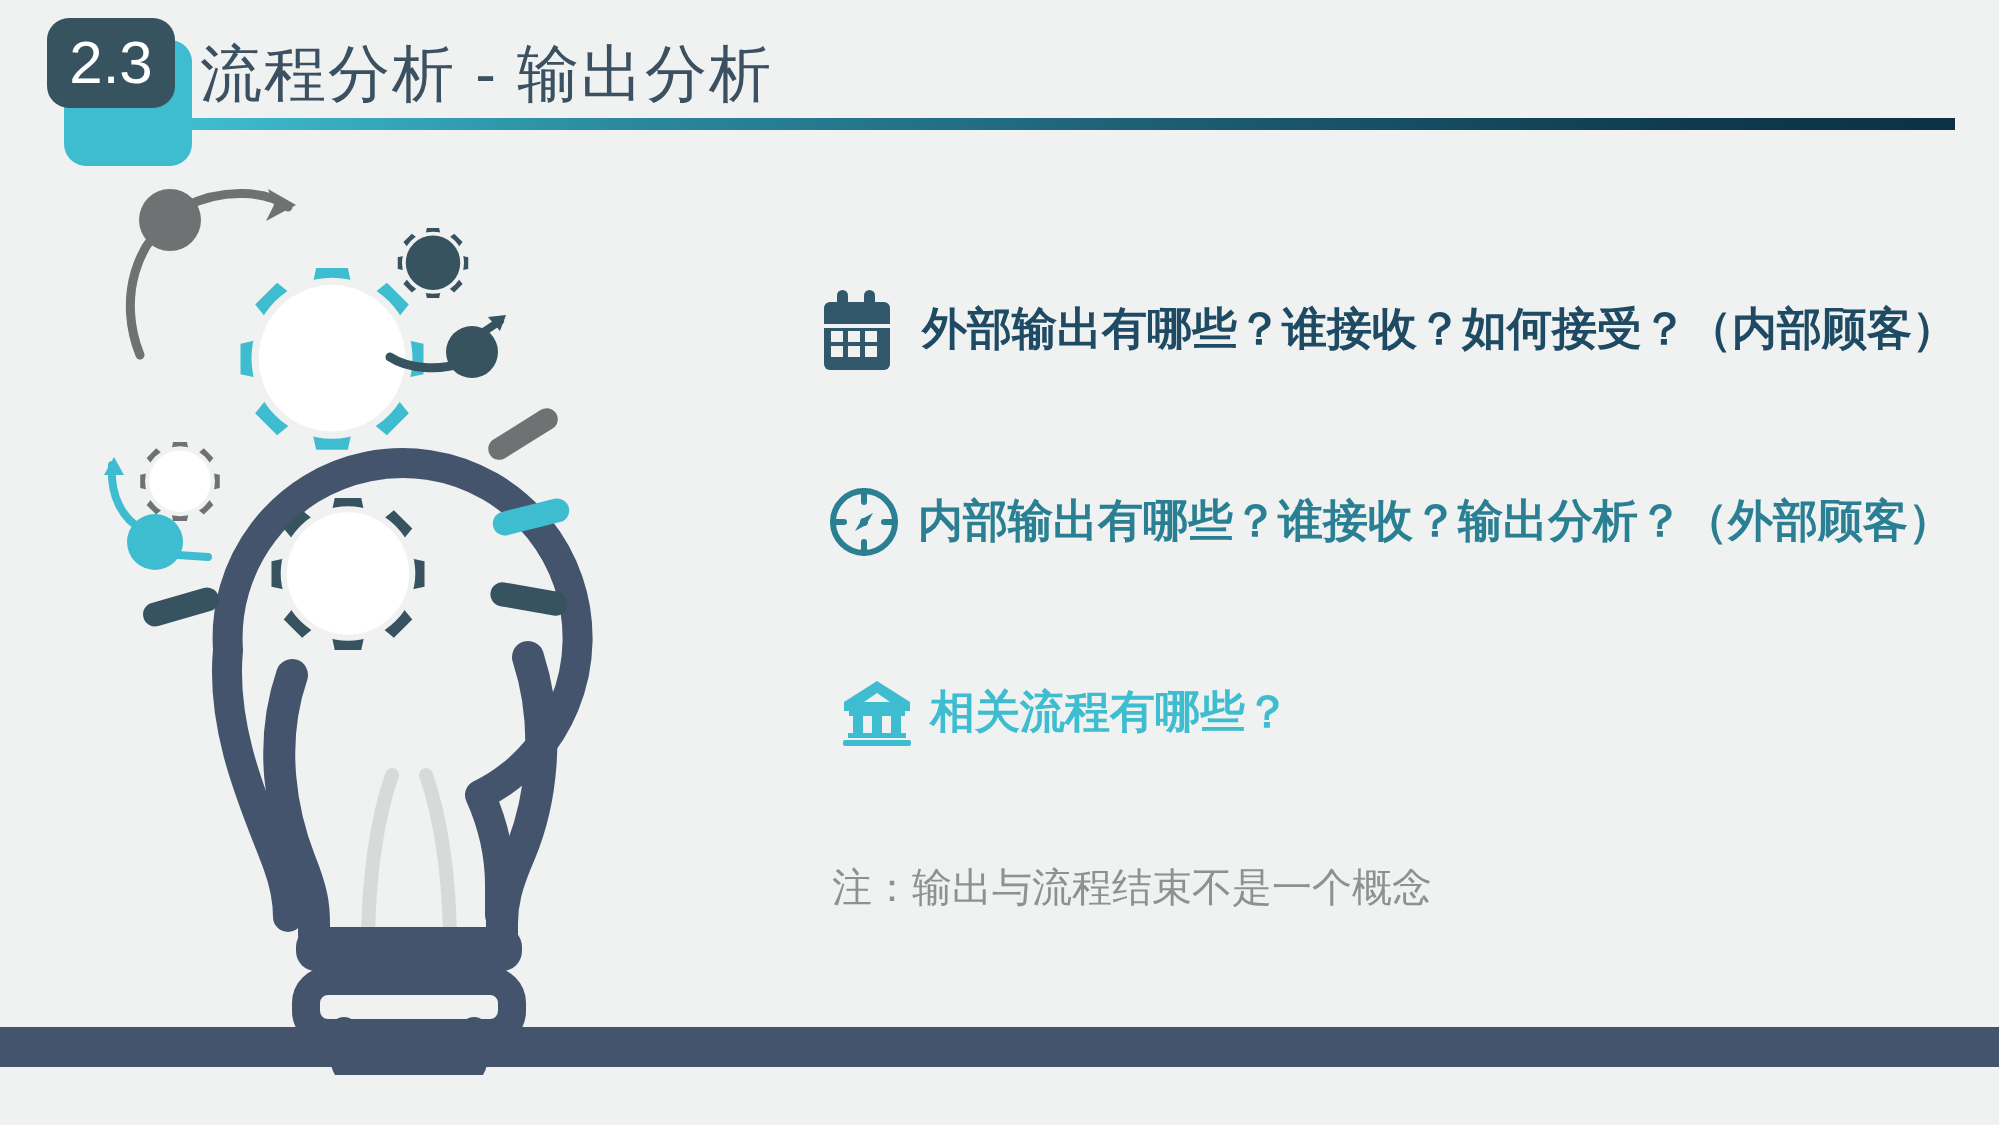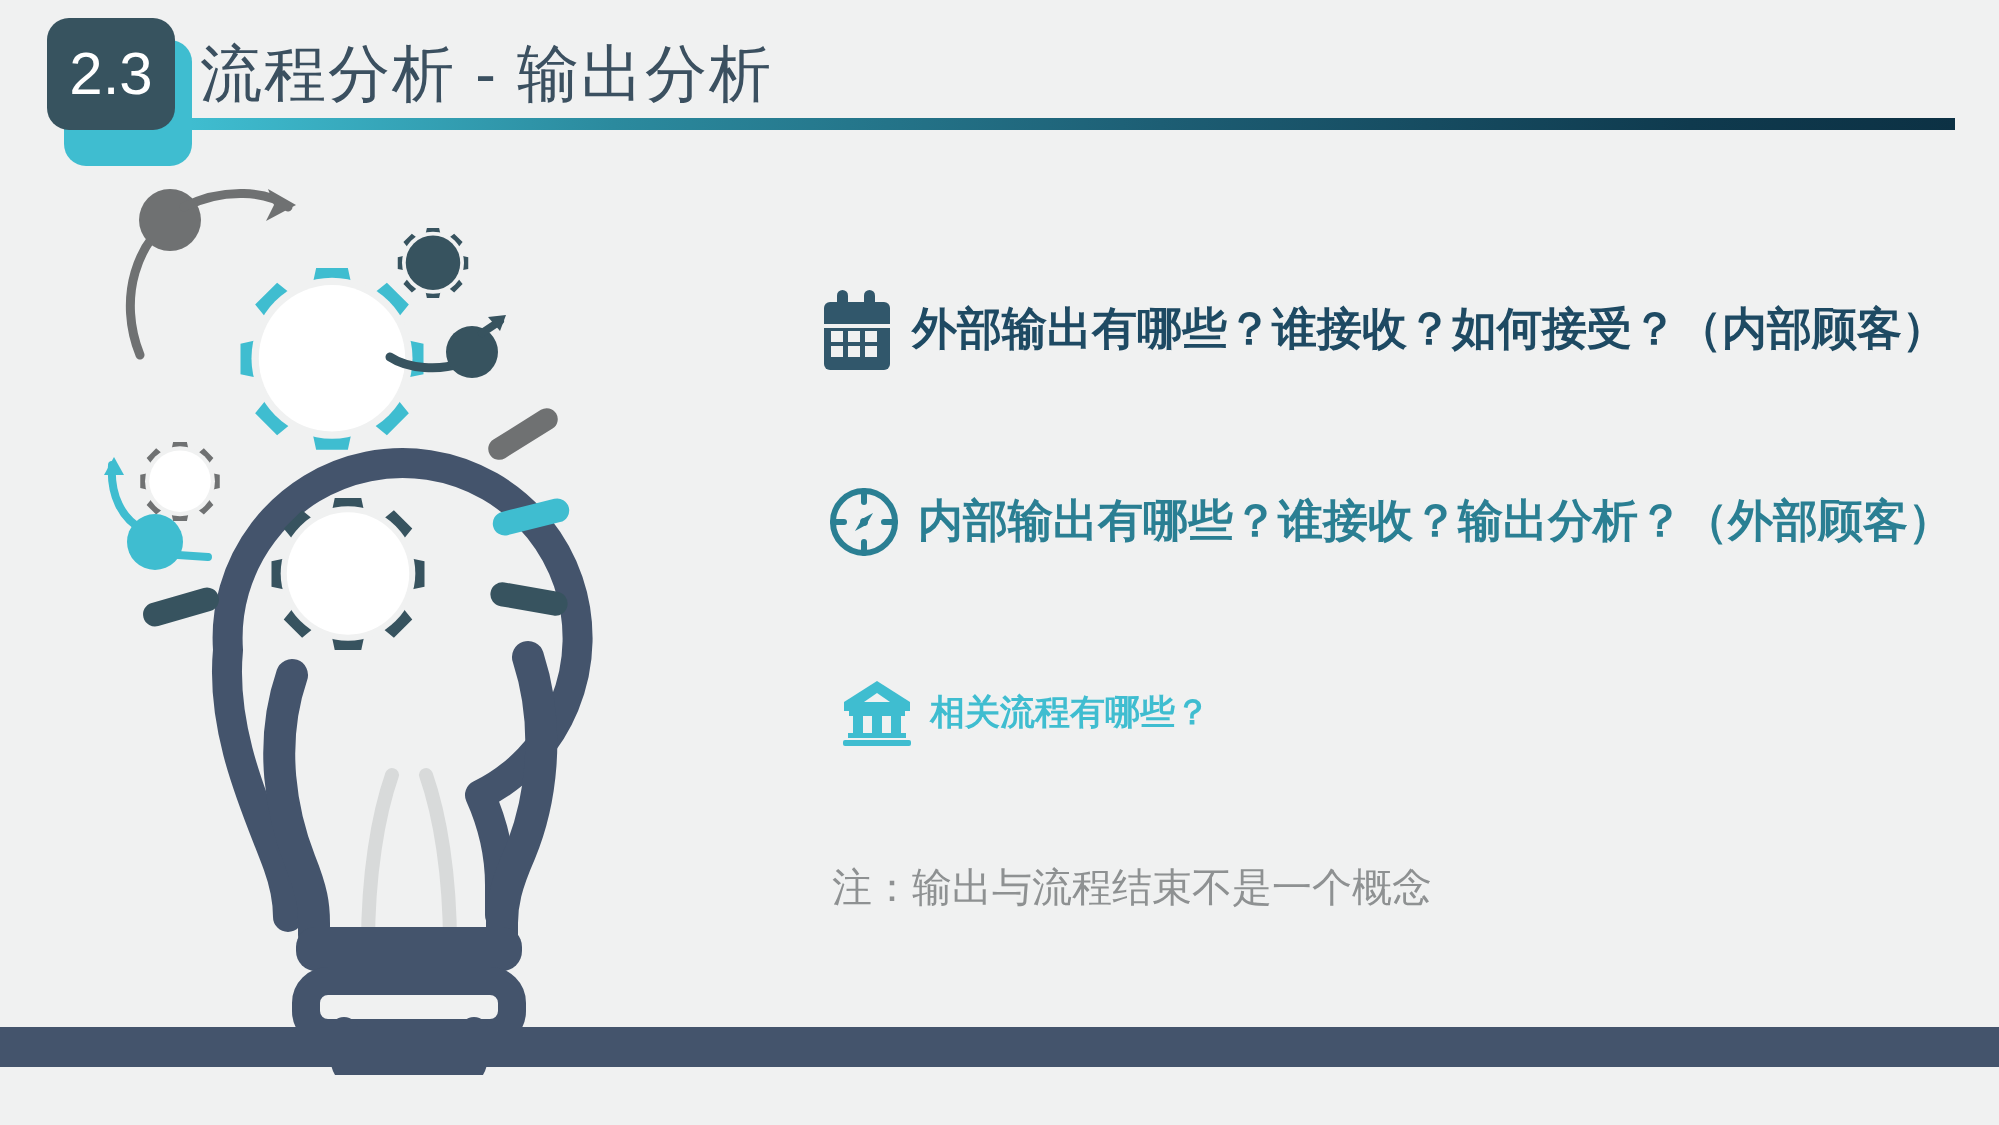--- a/index.html
+++ b/index.html
@@ -26,21 +26,21 @@
     width: 128px;
     height: 126px;
     background: #3fbdd0;
     border-radius: 22px;
   }
   #header-badge {
     position: absolute;
     left: 47px;
     top: 18px;
     width: 128px;
-    height: 112px;
+    height: 90px;
     background: #37535f;
     border-radius: 22px;
     display: flex;
     align-items: center;
     justify-content: center;
   }
   #header-badge-number {
     color: #ffffff;
     font-size: 60px;
     font-weight: 400;
@@ -104,27 +104,27 @@
     justify-content: center;
   }
   .bullet-text {
     font-family: "Liberation Serif", serif;
     font-weight: bold;
     white-space: nowrap;
     line-height: 1.1;
   }
 
   #bullet-row-0 { position: absolute; left: 0; top: 0; }
-  #bullet-row-0 .bullet-text { font-size: 45px; color: #1e4a63; }
+  #bullet-row-0 .bullet-text { font-size: 45px; color: #1e4a63; margin-left: 10px; }
 
   #bullet-row-1 { position: absolute; left: 8px; top: 196px; }
   #bullet-row-1 .bullet-text { font-size: 45px; color: #2a7f93; }
 
   #bullet-row-2 { position: absolute; left: 22px; top: 390px; }
-  #bullet-row-2 .bullet-text { font-size: 35px; color: #3fbdd0; }
+  #bullet-row-2 .bullet-text { font-size: 45px; color: #3fbdd0; }
 
   #note-line {
     position: absolute;
     left: 12px;
     top: 570px;
     font-family: "Liberation Serif", serif;
     font-size: 40px;
     font-weight: 400;
     color: #8e9192;
     white-space: nowrap;

